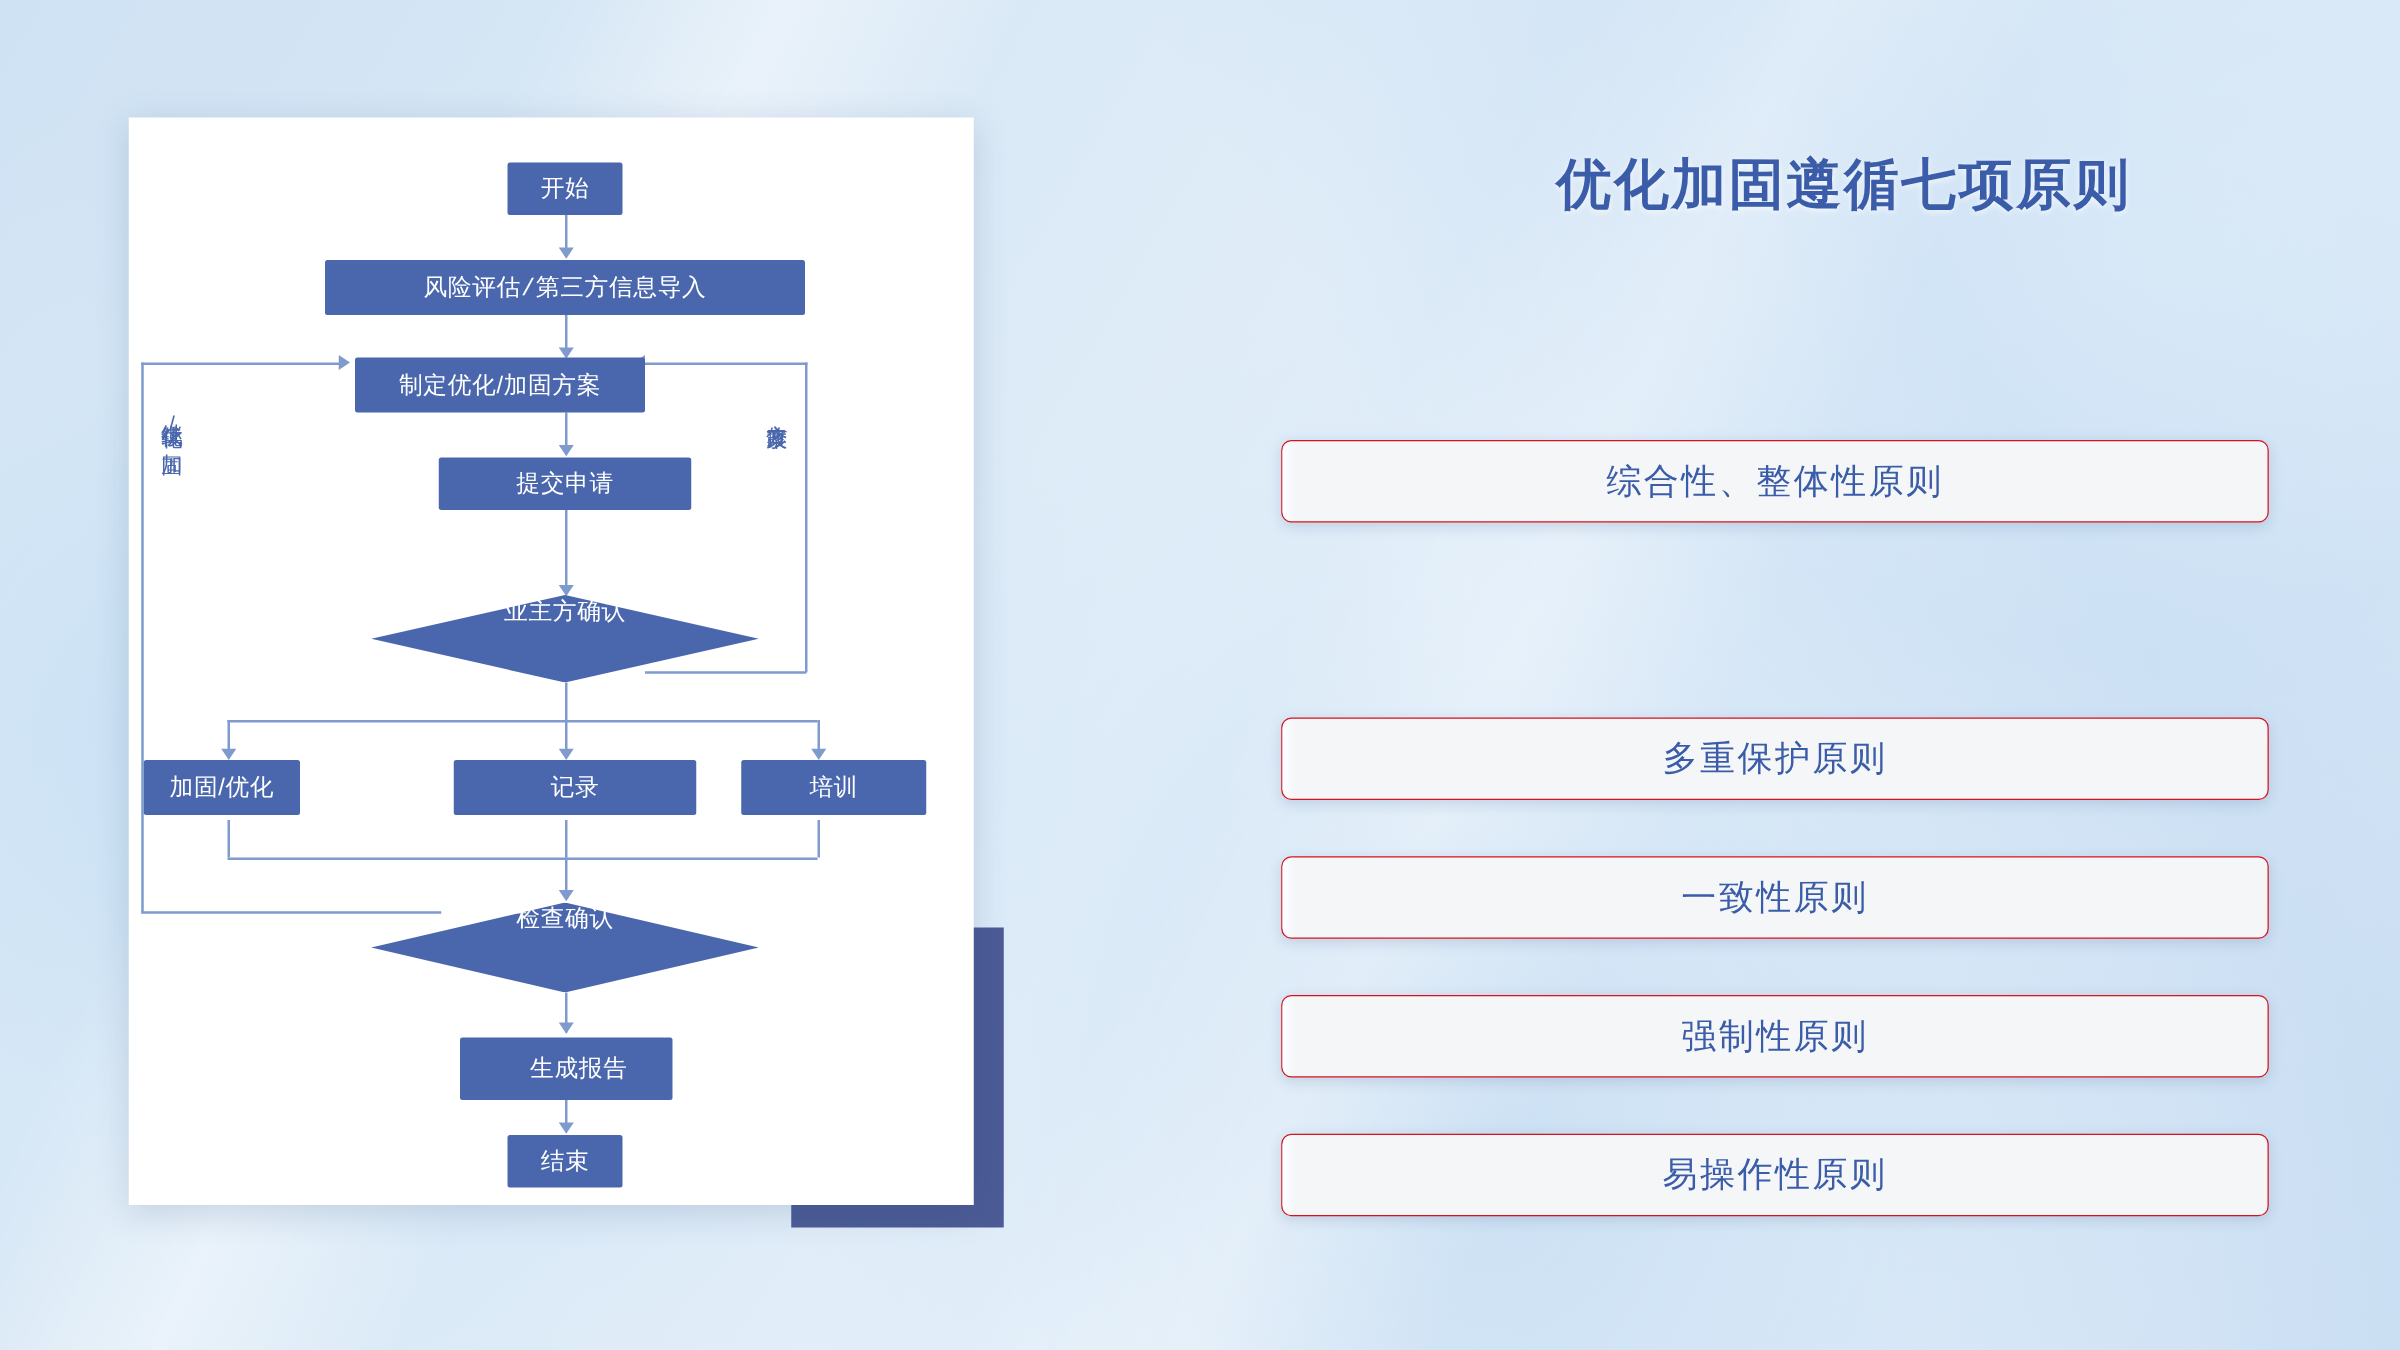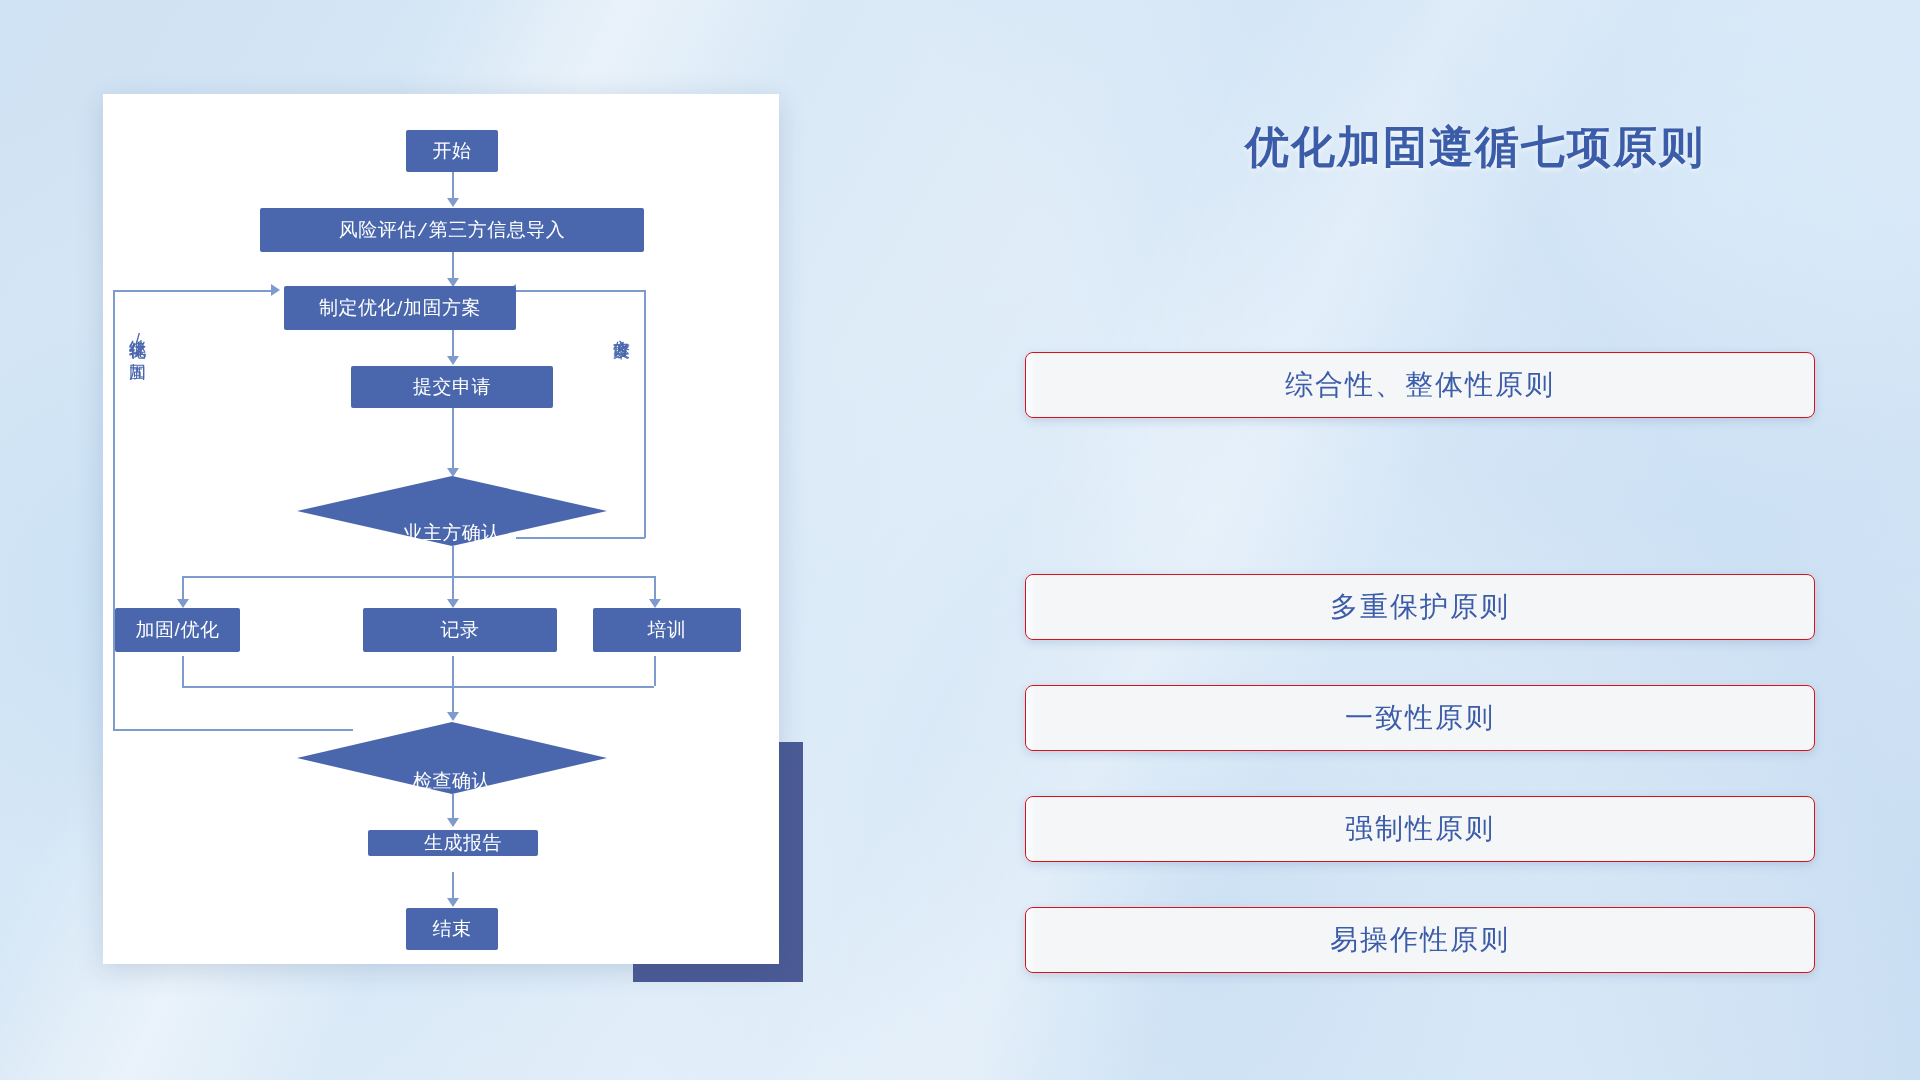--- a/index.html
+++ b/index.html
@@ -61,21 +61,21 @@
     display: flex;
     align-items: center;
     justify-content: center;
     border-radius: 2px;
     white-space: nowrap;
     letter-spacing: 0.5px;
   }
   .diamond-wrap {
     position: absolute;
     display: flex;
-    align-items: flex-end;
+    align-items: flex-start;
     justify-content: center;
   }
   .diamond-shape {
     position: absolute;
     inset: 0;
     background: #4a67ad;
     clip-path: polygon(50% 0%, 100% 50%, 50% 100%, 0% 50%);
   }
   .diamond-wrap span {
     position: relative;
@@ -233,21 +233,21 @@
 
     <div class="node" style="left:260px; top:514px; width:194px; height:44px;">记录</div>
 
     <div class="node" style="left:490px; top:514px; width:148px; height:44px;">培训</div>
 
     <div class="diamond-wrap" style="left:194px; top:628px; width:310px; height:72px;">
       <div class="diamond-shape"></div>
       <span>检查确认</span>
     </div>
 
-    <div class="node" style="left:265px; top:736px; width:170px; height:26px;padding-left:20px;">生成报告</div>
+    <div class="node" style="left:265px; top:736px; width:170px; height:50px;padding-left:20px;">生成报告</div>
 
     <div class="node" style="left:303px; top:814px; width:92px; height:42px;">结束</div>
   </div>
 
   <div class="right-title">优化加固遵循七项原则</div>
 
   <div class="principle" style="top:352px;">
     <div class="inner-shade"></div>
     <span>综合性、整体性原则</span>
   </div>

